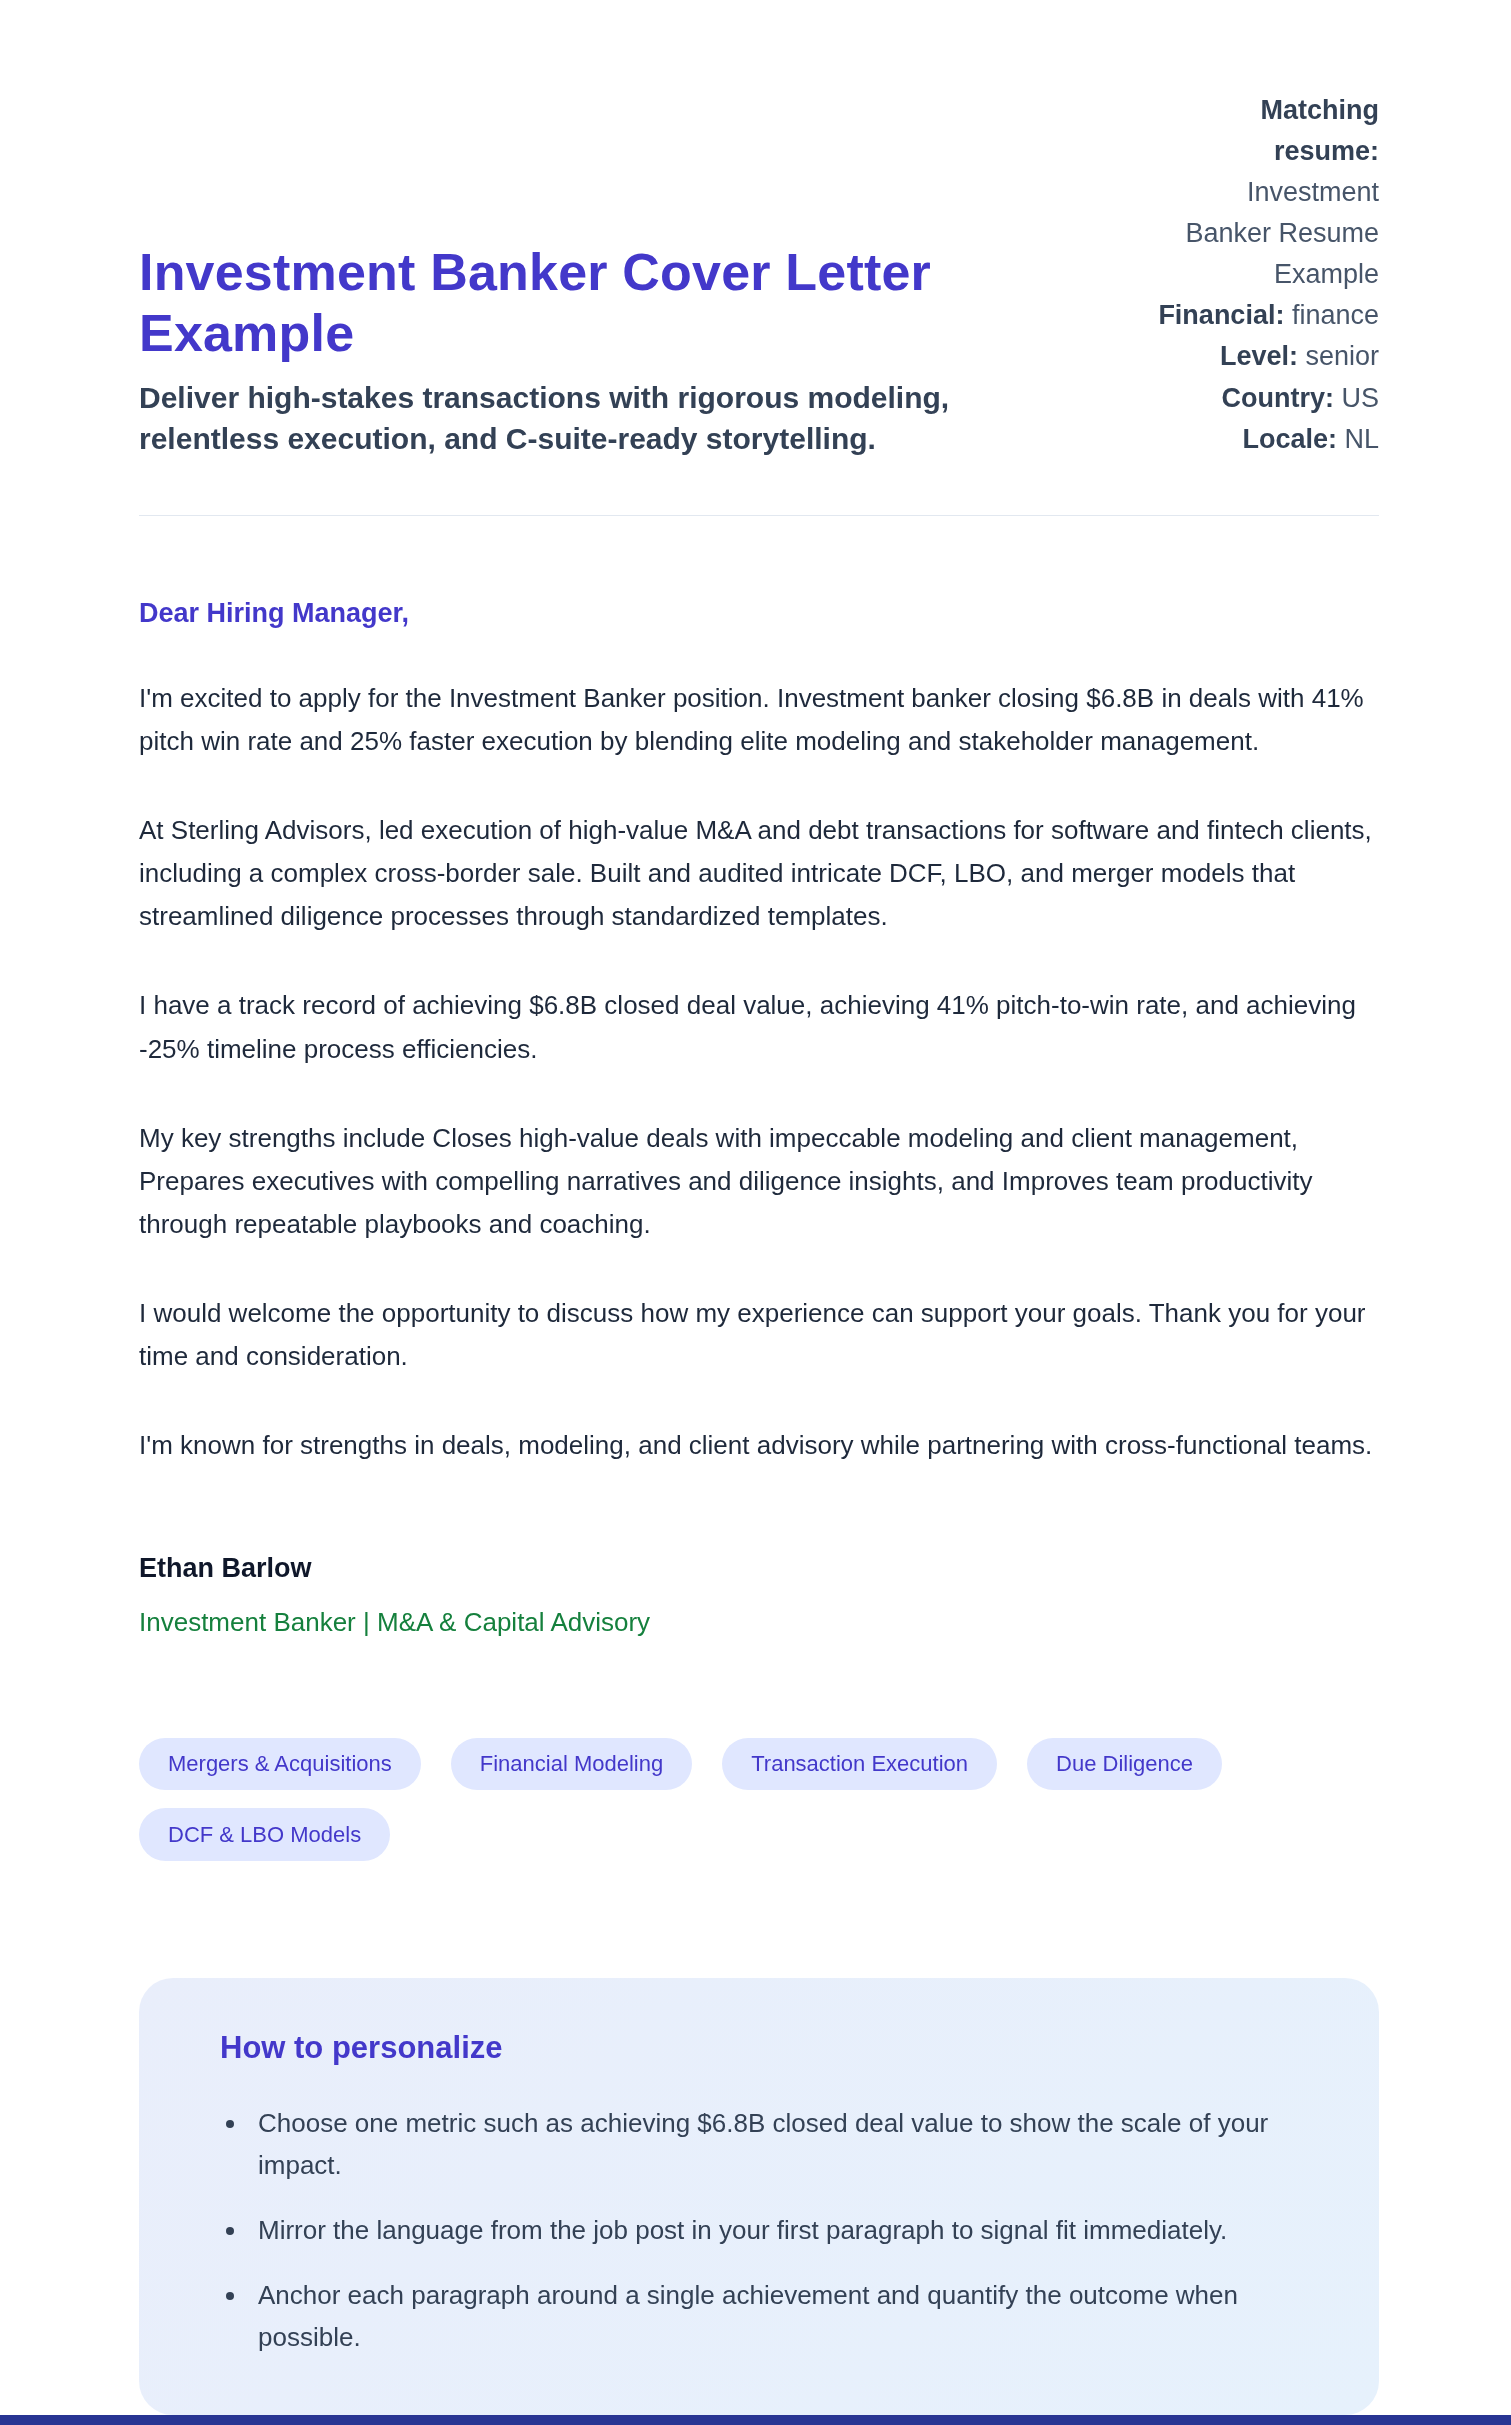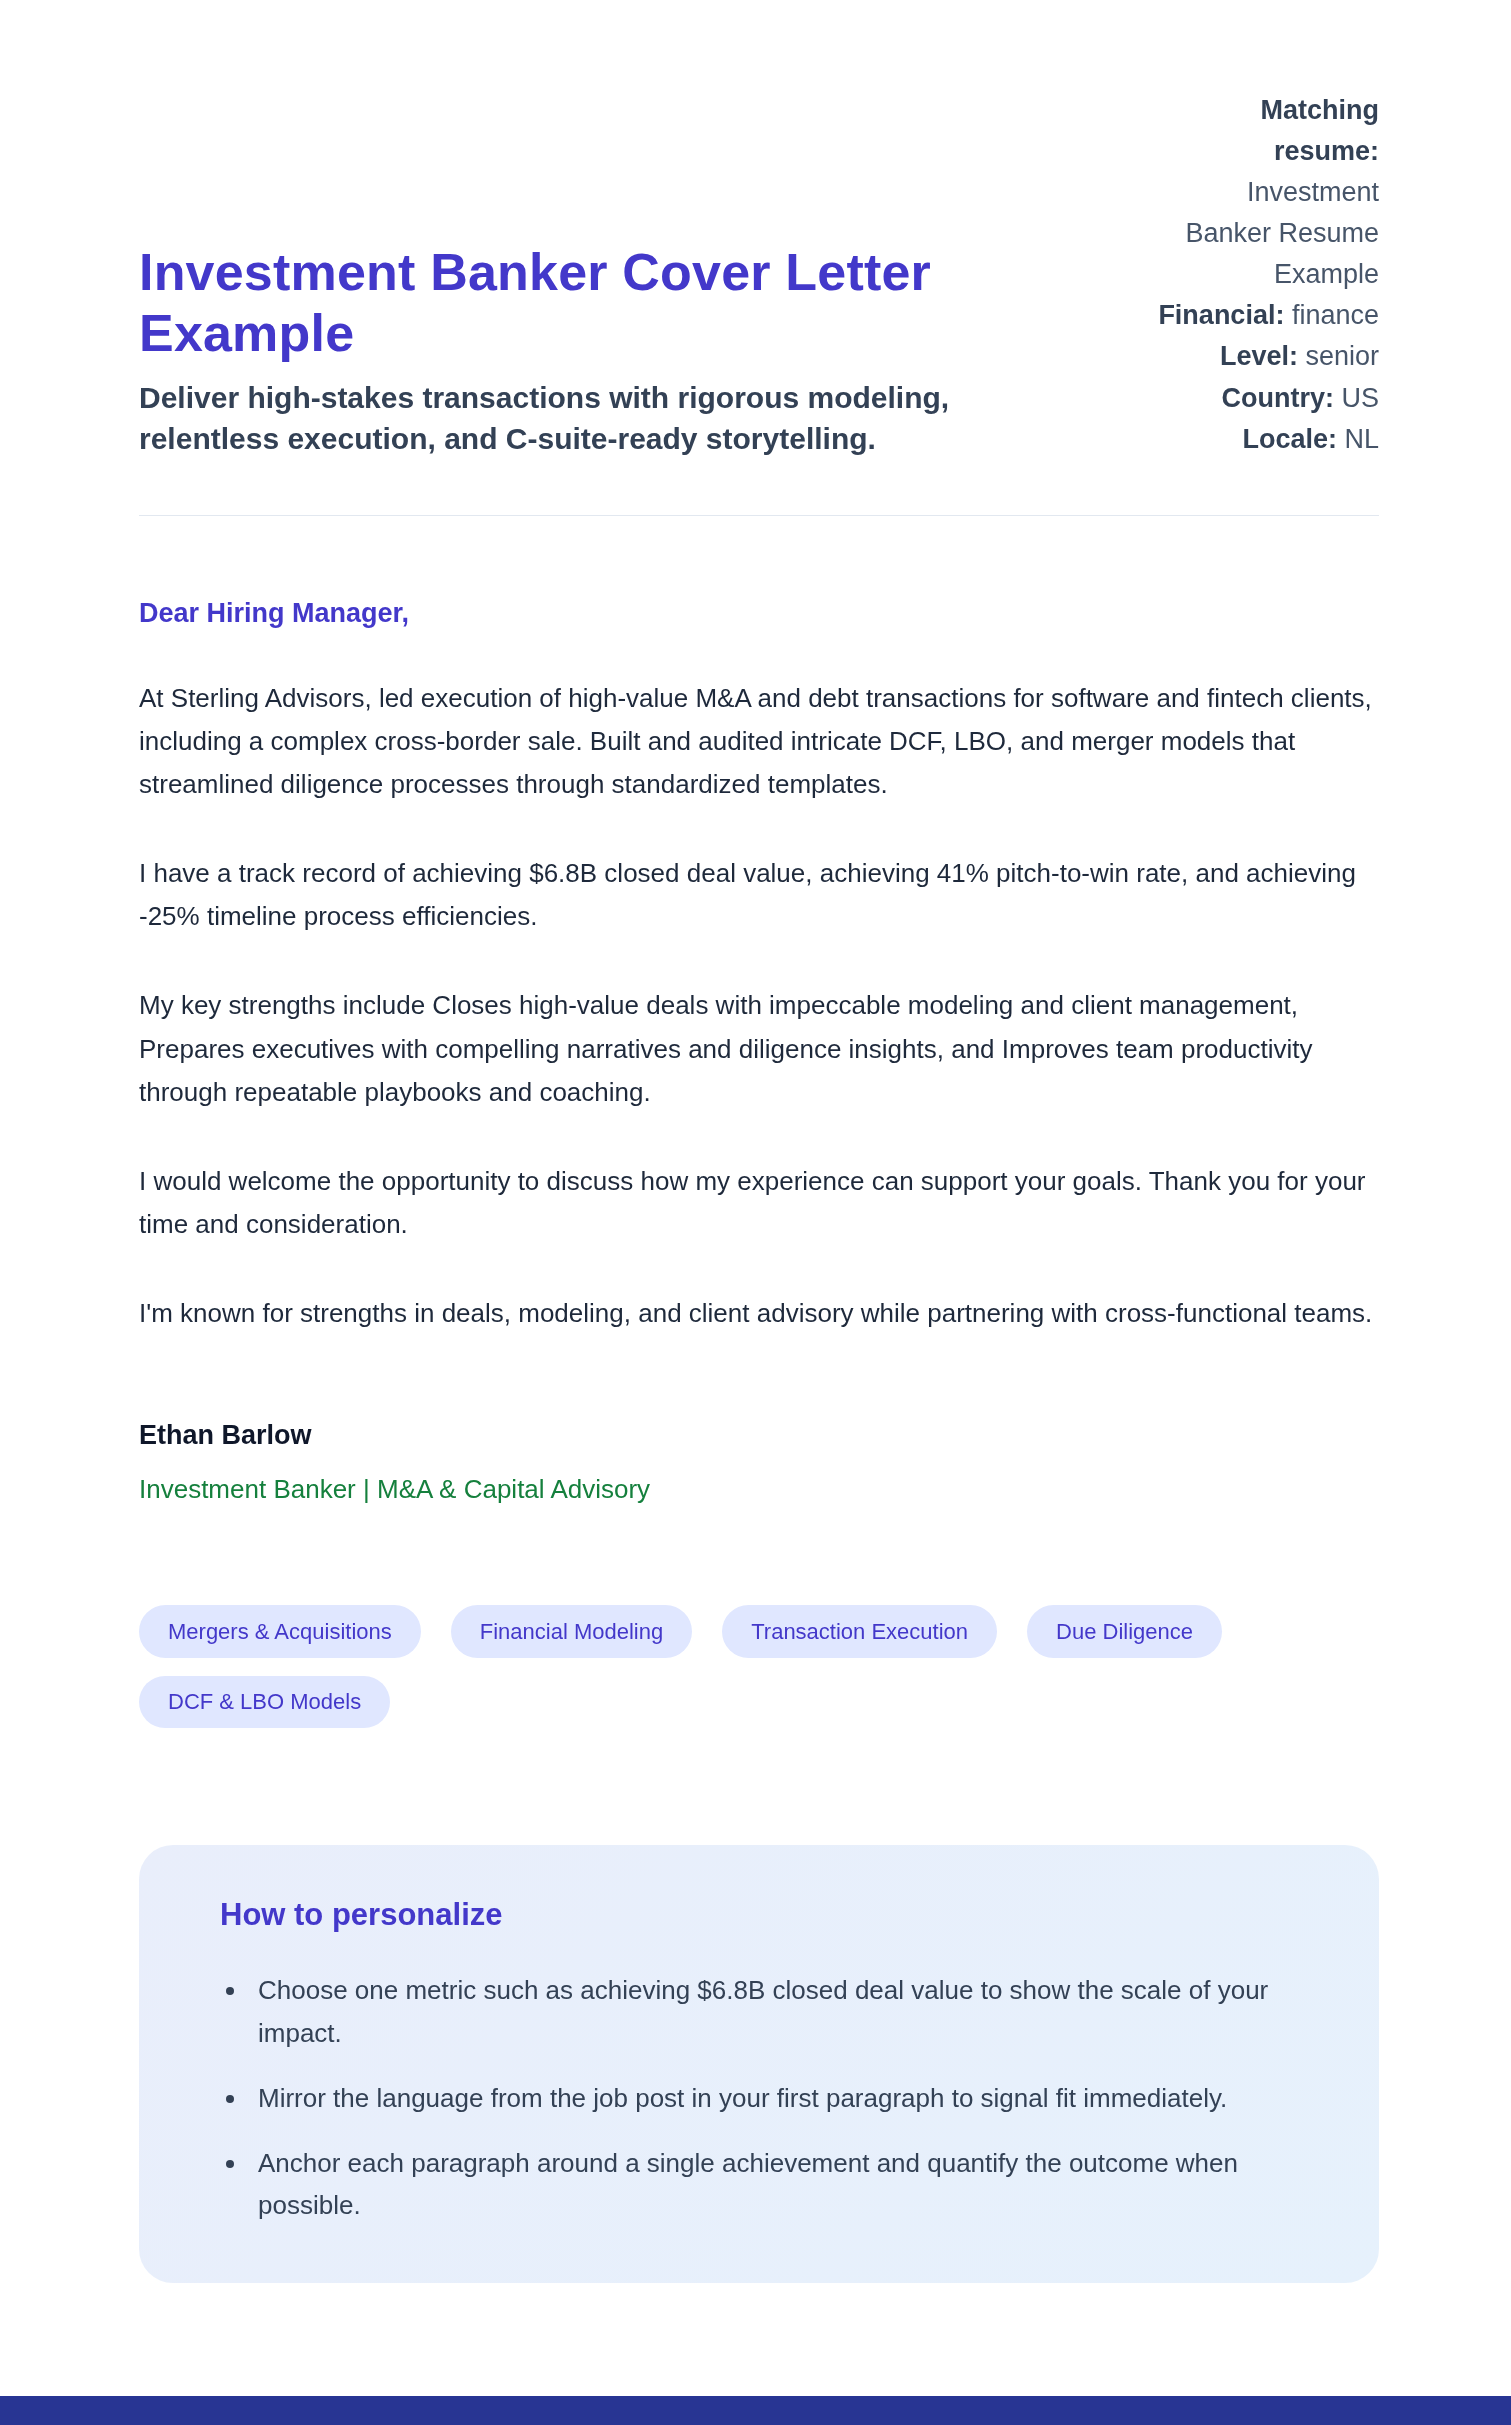--- a/index.html
+++ b/index.html
@@ -152,20 +152,21 @@
       <span class="meta-resume-value">Investment Banker Resume Example</span>
       <span><span class="meta-field"><span class="label">Financial:</span> <span>finance</span></span><span class="meta-field"><span class="label">Level:</span> <span>senior</span></span><span class="meta-field"><span class="label">Country:</span> <span>US</span></span><span class="meta-field"><span class="label">Locale:</span> <span>NL</span></span></span>
     </aside>
   </header>
 
   <hr class="divider">
 
   <section>
     <div class="salutation">Dear Hiring Manager,</div>
     <div class="letter-body">
+        <p>I'm excited to apply for the Investment Banker position. Investment banker closing $6.8B in deals with 41% pitch win rate and 25% faster execution by blending elite modeling and stakeholder management.</p>
         <p>At Sterling Advisors, led execution of high-value M&amp;A and debt transactions for software and fintech clients, including a complex cross-border sale. Built and audited intricate DCF, LBO, and merger models that streamlined diligence processes through standardized templates.</p>
         <p>I have a track record of achieving $6.8B closed deal value, achieving 41% pitch-to-win rate, and achieving -25% timeline process efficiencies.</p>
         <p>My key strengths include Closes high-value deals with impeccable modeling and client management, Prepares executives with compelling narratives and diligence insights, and Improves team productivity through repeatable playbooks and coaching.</p>
         <p>I would welcome the opportunity to discuss how my experience can support your goals. Thank you for your time and consideration.</p>
         <p>I'm known for strengths in deals, modeling, and client advisory while partnering with cross-functional teams.</p>
       </div>
     <div class="signature-name">Ethan Barlow</div>
     <div class="signature-title">Investment Banker | M&amp;A &amp; Capital Advisory</div>
   </section>
 

